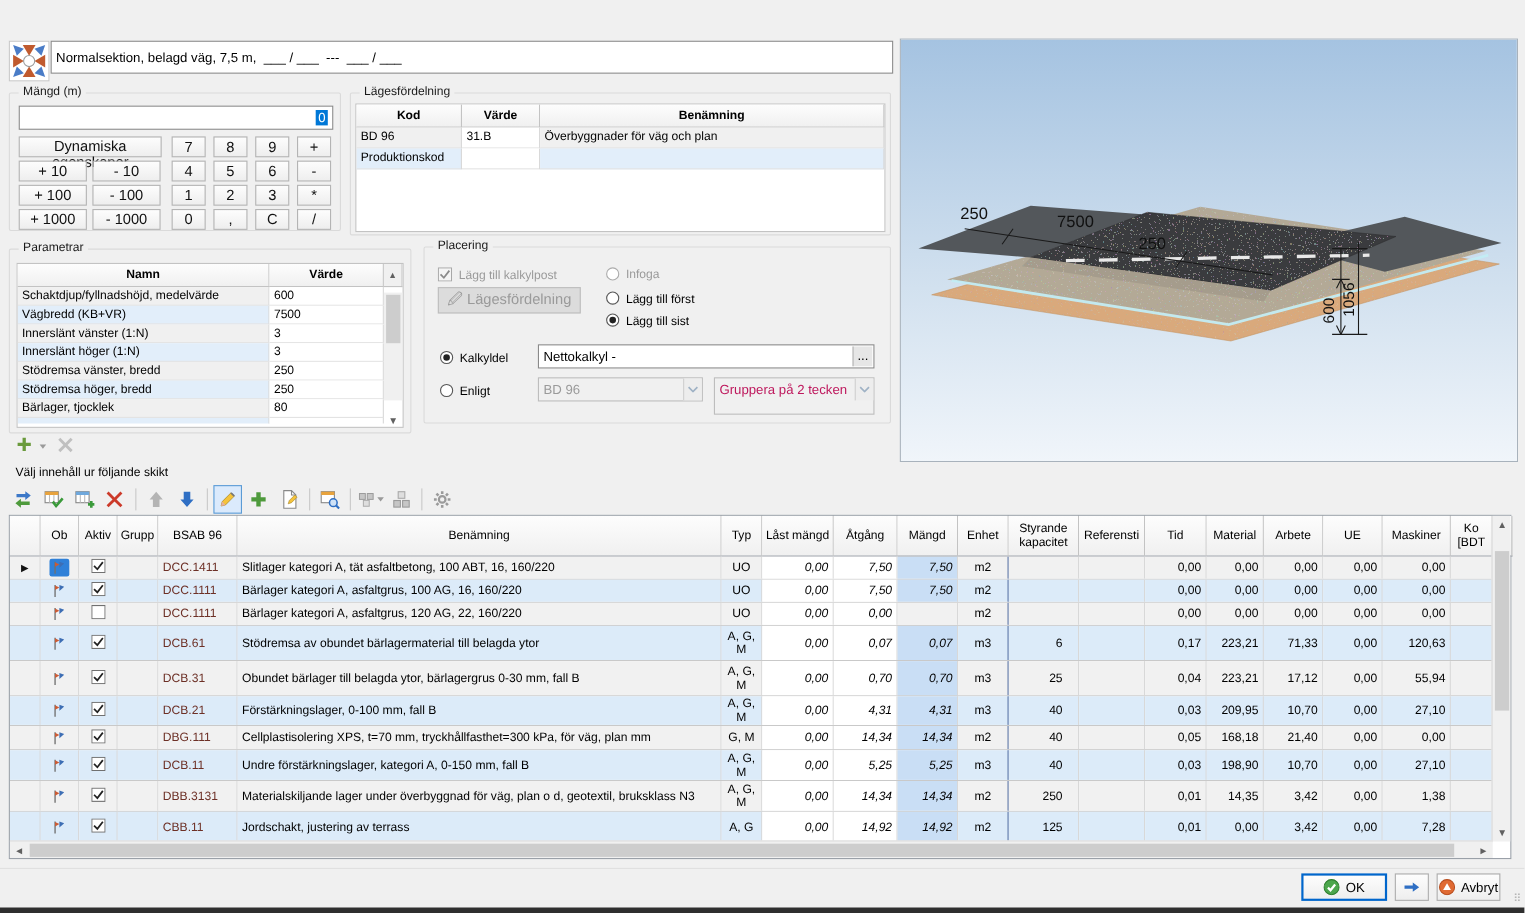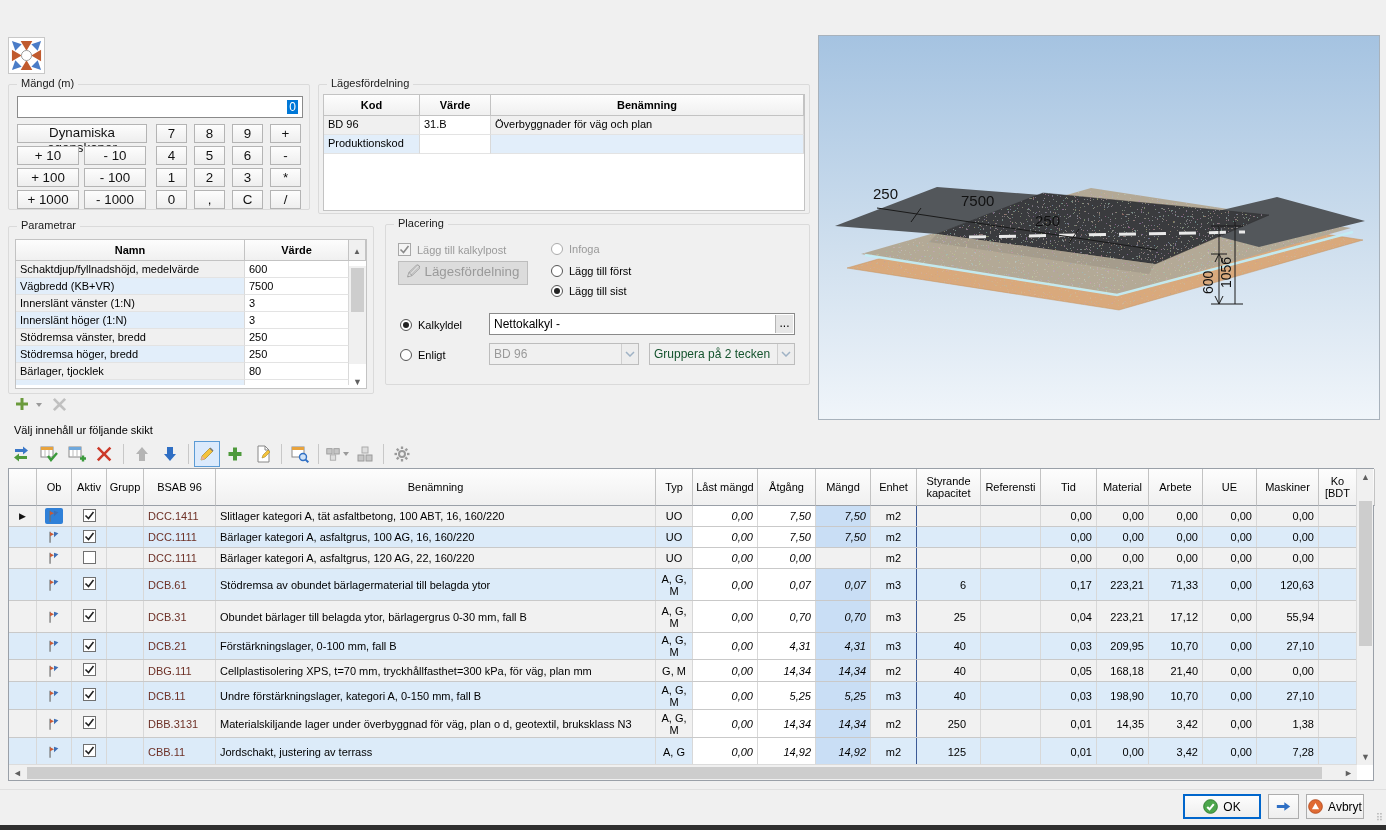--- a/index.html
+++ b/index.html
@@ -94,20 +94,21 @@
         <path d="M33 3 L29.5 13 L23 6.5 Z" fill="#4a7cc7"></path>
       <path d="M33 33 L23 29.5 L29.5 23 Z" fill="#4a7cc7"></path>
         <path d="M3 33 L6.5 23 L13 29.5 Z" fill="#4a7cc7"></path>
       <path d="M12 3 L24 3 L18 13 Z" fill="#c05a2e"></path>
         <path d="M33 12 L33 24 L23 18 Z" fill="#c05a2e"></path>
       <path d="M24 33 L12 33 L18 23 Z" fill="#c05a2e"></path>
         <path d="M3 24 L3 12 L13 18 Z" fill="#c05a2e"></path>
       <circle cx="18" cy="18" r="5.2" fill="#fff" stroke="#9a9a9a"></circle>
     </svg>
   </div>
+  <input class="txtin" style="left: 46px; top: 37px; width: 766px; height: 30px;" value="Normalsektion, belagd väg, 7,5 m,  ___ / ___  ---  ___ / ___">
 
   <div class="gb" style="left:8px;top:84px;width:302px;height:126px;">
     <span class="gb-label">Mängd (m)</span>
     <div class="txtin" style="left:8px;top:11px;width:286px;height:22px;line-height:20px;text-align:right;">
       <span style="background:#0078d7;color:#fff;padding:0 2px;">0</span>
     </div>
     <button class="btn" style="left:8px;top:39px;width:130px;height:19px;">Dynamiska egenskaper</button>
     <button class="btn" style="left:8px;top:61px;width:62px;height:19px;">+ 10</button>
     <button class="btn" style="left:75px;top:61px;width:62px;height:19px;">- 10</button>
     <button class="btn" style="left:8px;top:83px;width:62px;height:19px;">+ 100</button>
@@ -257,21 +258,21 @@
       <span class="radio"></span><span>Enligt</span>
     </span>
     <div class="txtin" style="left:103px;top:118px;width:150px;height:22px;line-height:20px;background:#f0f0f0;color:#9a9a9a;border-color:#bdbdbd;">
       <span>BD 96</span>
       <span style="position:absolute;right:0;top:0;width:17px;height:20px;background:#ededed;border-left:1px solid #cfcfcf;">
         <svg viewBox="0 0 10 6" width="10" height="6" style="margin:7px 3px;">
             <path d="M1 1 L5 5 L9 1" stroke="#9fb2c5" stroke-width="1.5" fill="none"></path>
           </svg>
       </span>
     </div>
-    <div class="txtin" style="left:263px;top:118px;width:146px;height:22px;line-height:20px;background:#f0f0f0;color:#14532d;border-color:#bdbdbd;">
+    <div class="txtin" style="left:263px;top:118px;width:146px;height:34px;line-height:20px;background:#f0f0f0;color:#be185d;border-color:#bdbdbd;">
       <span>Gruppera på 2 tecken</span>
       <span style="position:absolute;right:0;top:0;width:17px;height:20px;background:#ededed;border-left:1px solid #cfcfcf;">
         <svg viewBox="0 0 10 6" width="10" height="6" style="margin:7px 3px;">
             <path d="M1 1 L5 5 L9 1" stroke="#9fb2c5" stroke-width="1.5" fill="none"></path>
           </svg>
       </span>
     </div>
   </div>
 
   <div class="preview">

